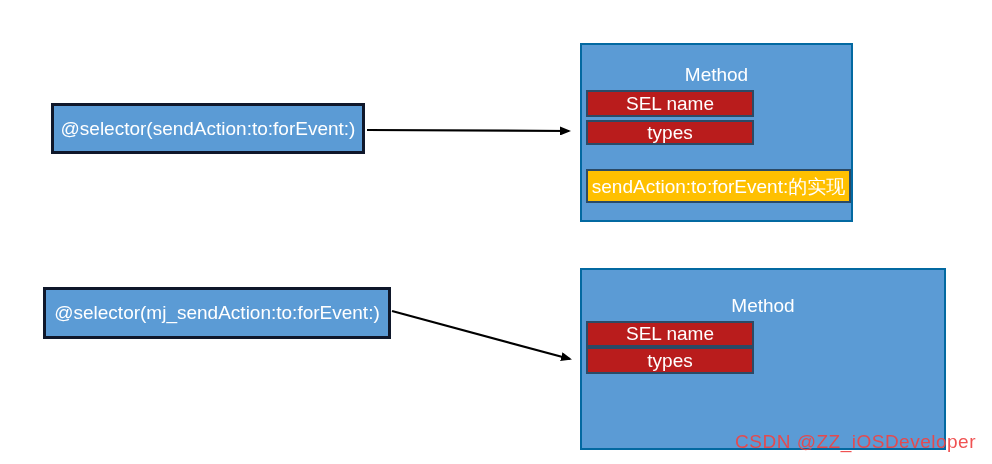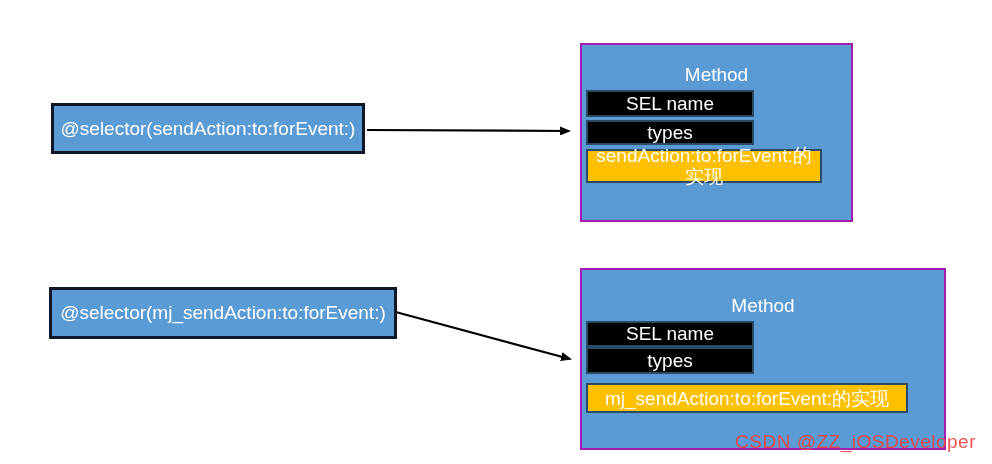--- a/index.html
+++ b/index.html
@@ -9,50 +9,50 @@
   }
   .arrows{position:absolute;left:0;top:0;width:992px;height:464px;pointer-events:none;}
 
   
   .sel-box{
     position:absolute;background:#5B9BD5;border:3px solid #0f172a;box-sizing:border-box;
     display:flex;align-items:center;justify-content:center;
     color:#ffffff;font-size:19px;white-space:nowrap;
   }
   .sel1{left:51px;top:103px;width:314px;height:51px;}
-  .sel2{left:49px;top:287px;width:348px;height:52px;align-items:center;}
+  .sel2{left:43px;top:287px;width:348px;height:52px;align-items:center;}
 
   
   .method-box{
-    position:absolute;background:#5B9BD5;border:2px solid #a21caf;box-sizing:border-box;
+    position:absolute;background:#5B9BD5;border:2px solid #0369a1;box-sizing:border-box;
   }
   .m1{left:580px;top:43px;width:273px;height:179px;}
   .m2{left:580px;top:268px;width:366px;height:182px;}
 
   .method-title{
     position:absolute;left:0;right:0;text-align:center;color:#ffffff;font-size:19px;line-height:22px;
   }
   .m1 .method-title{top:19px;}
   .m2 .method-title{top:25px;}
 
   .field{
-    position:absolute;background:#000000;border:2px solid #2B4A66;box-sizing:border-box;
+    position:absolute;background:#b91c1c;border:2px solid #2B4A66;box-sizing:border-box;
     color:#ffffff;font-size:19px;text-align:center;
     display:flex;align-items:center;justify-content:center;white-space:nowrap;
   }
   .m1 .f-sel  {left:4px;top:45px;width:168px;height:27px;}
   .m1 .f-types{left:4px;top:75px;width:168px;height:25px;}
   .m2 .f-sel  {left:4px;top:51px;width:168px;height:26px;}
   .m2 .f-types{left:4px;top:77px;width:168px;height:27px;}
 
   .impl{
     position:absolute;background:#FFC000;border:2px solid #2B4A66;box-sizing:border-box;
     overflow:visible;
   }
-  .m1 .impl{left:4px;top:104px;width:236px;height:34px;}
+  .m1 .impl{left:4px;top:124px;width:265px;height:34px;}
   .m2 .impl{left:4px;top:113px;width:322px;height:30px;}
   .impl-text{
     position:absolute;left:0;right:0;top:50%;transform:translateY(-50%);
     text-align:center;color:#ffffff;font-size:19px;line-height:21px;
   }
   .m2 .impl-text{white-space:nowrap;}
 
   .watermark{
     position:absolute;top:431px;right:16px;
     color:#ef4444;opacity:.92;font-size:19px;letter-spacing:.5px;z-index:5;white-space:nowrap;
@@ -87,20 +87,17 @@
     <div class="field f-types">types</div>
     <div class="impl">
       <div class="impl-text">sendAction:to:forEvent:的实现</div>
     </div>
   </div>
 
   <div class="method-box m2">
     <div class="method-title">Method</div>
     <div class="field f-sel">SEL name</div>
     <div class="field f-types">types</div>
-    <div class="impl">
-      <div class="impl-text">mj_sendAction:to:forEvent:的实现</div>
-    </div>
   </div>
 
   <div class="watermark">CSDN @ZZ_iOSDeveloper</div>
 
 </div>
 
 </body></html>

